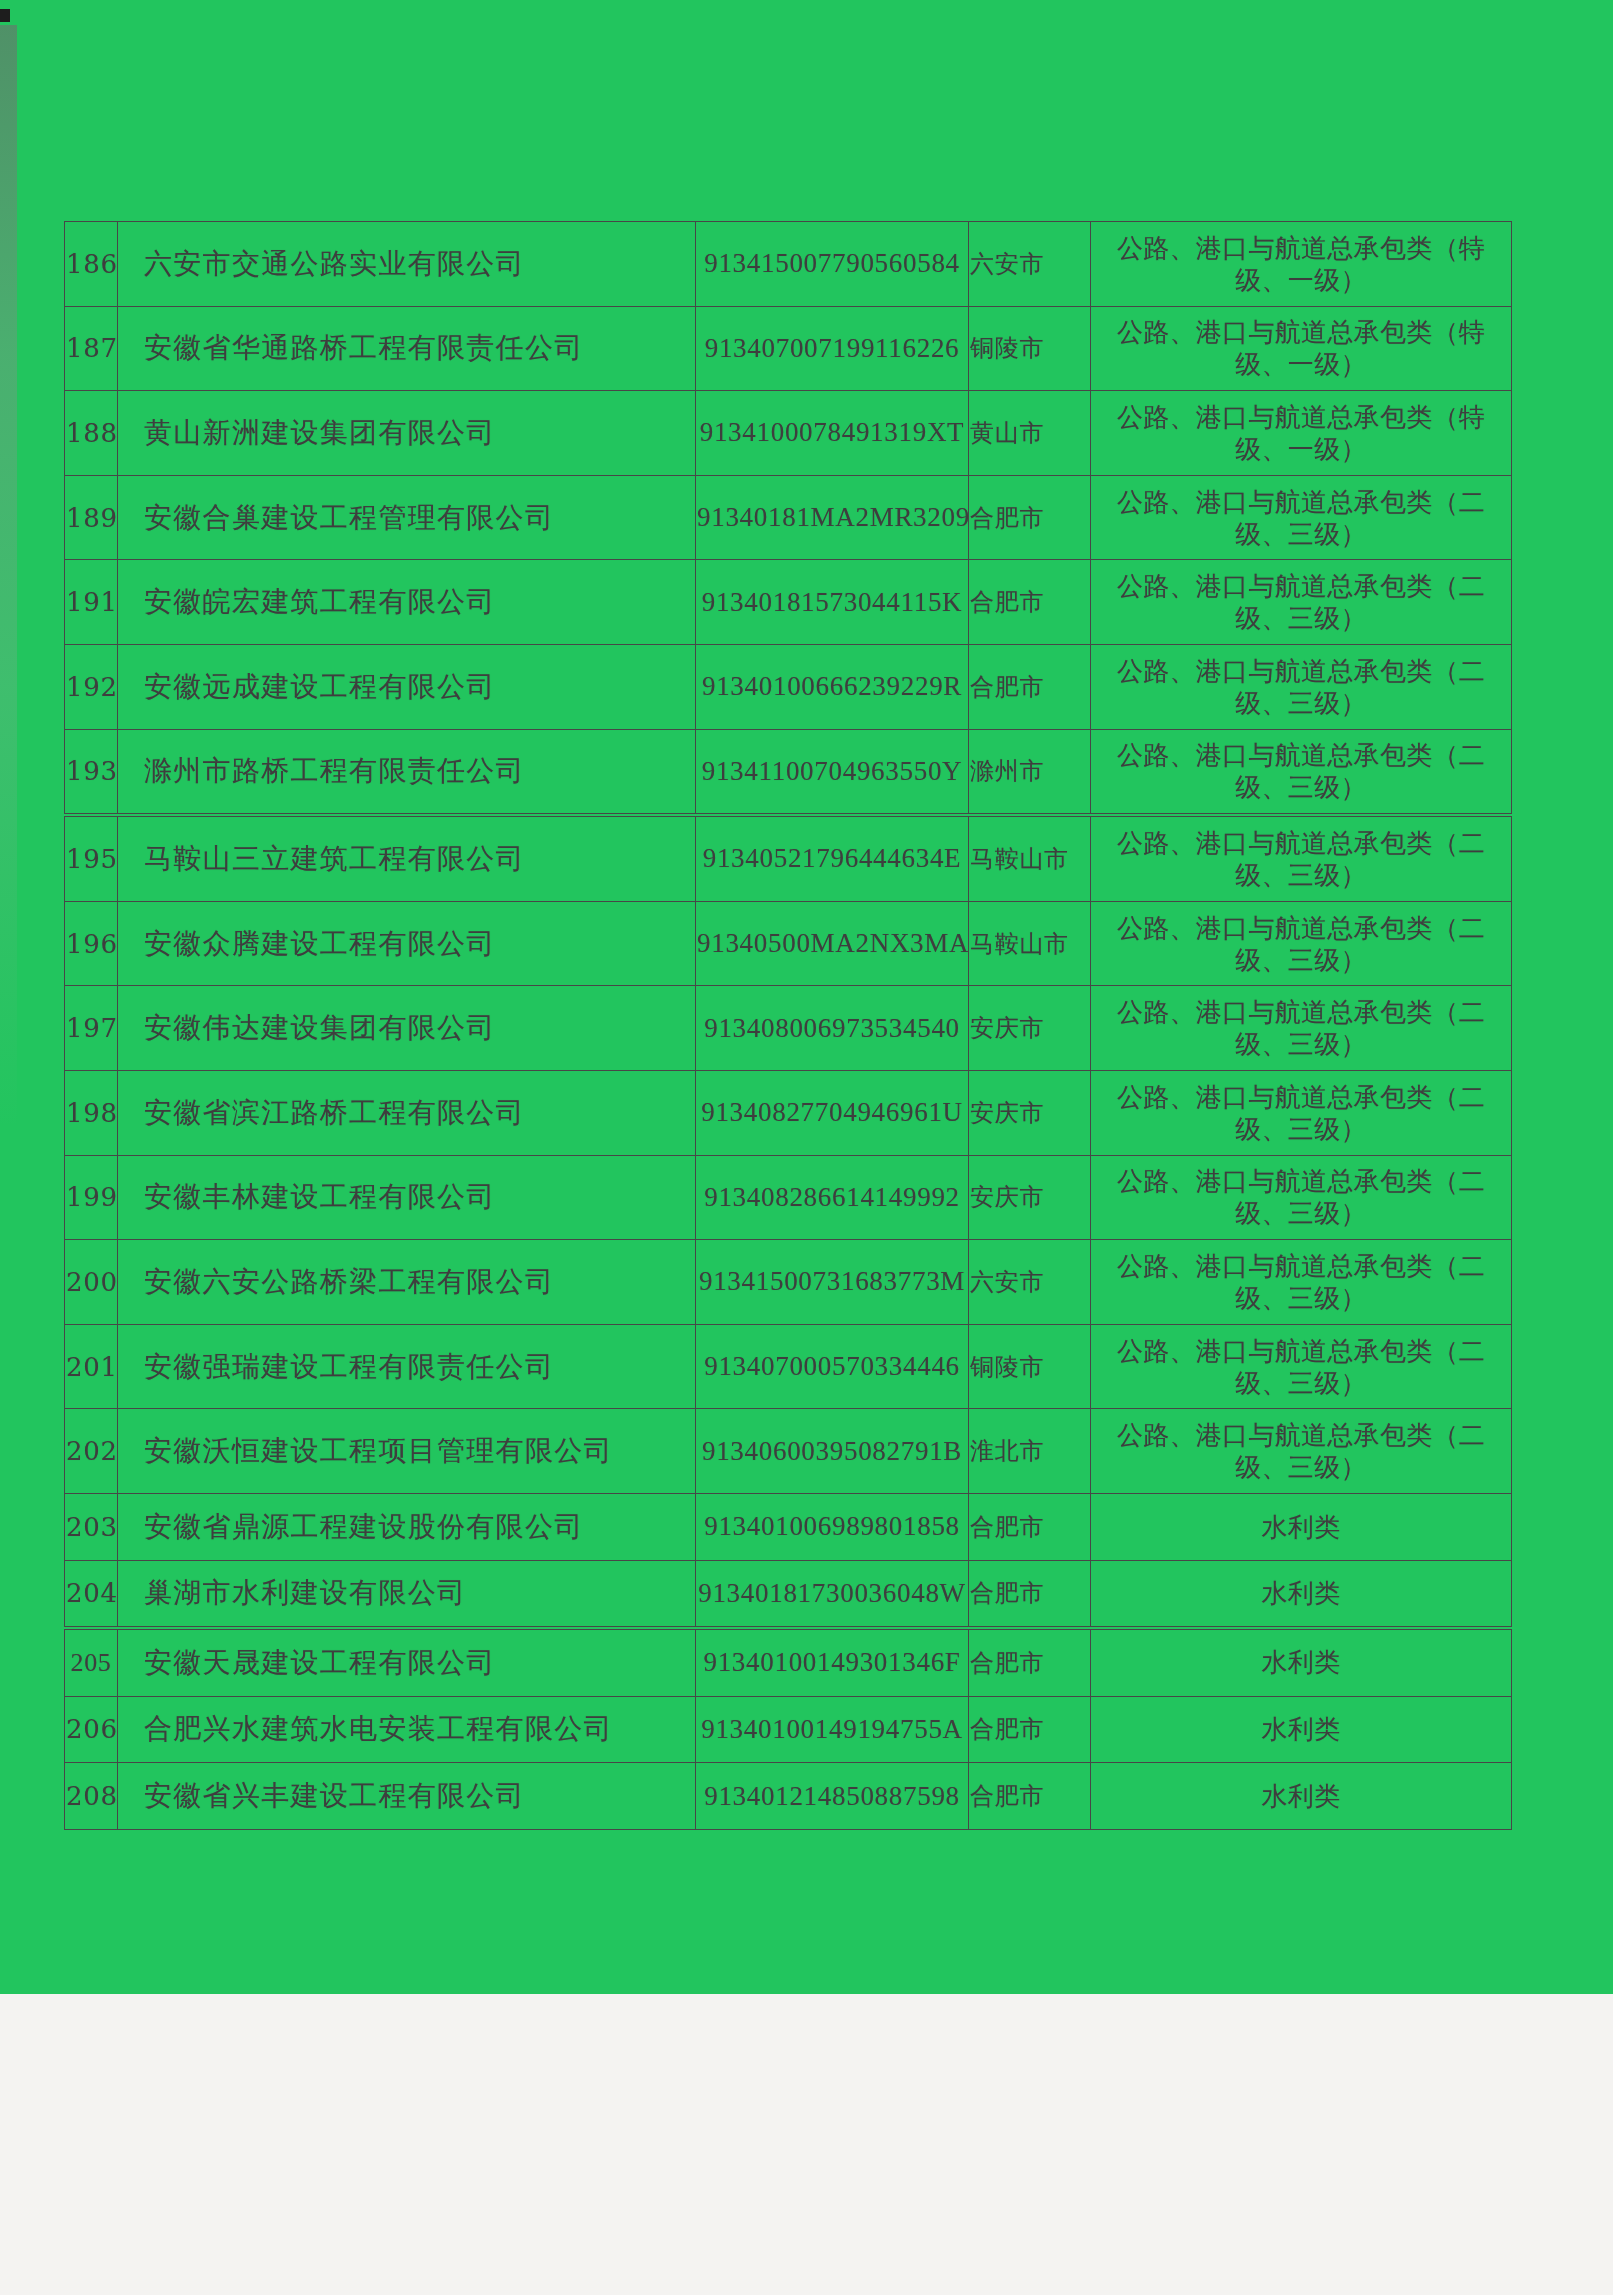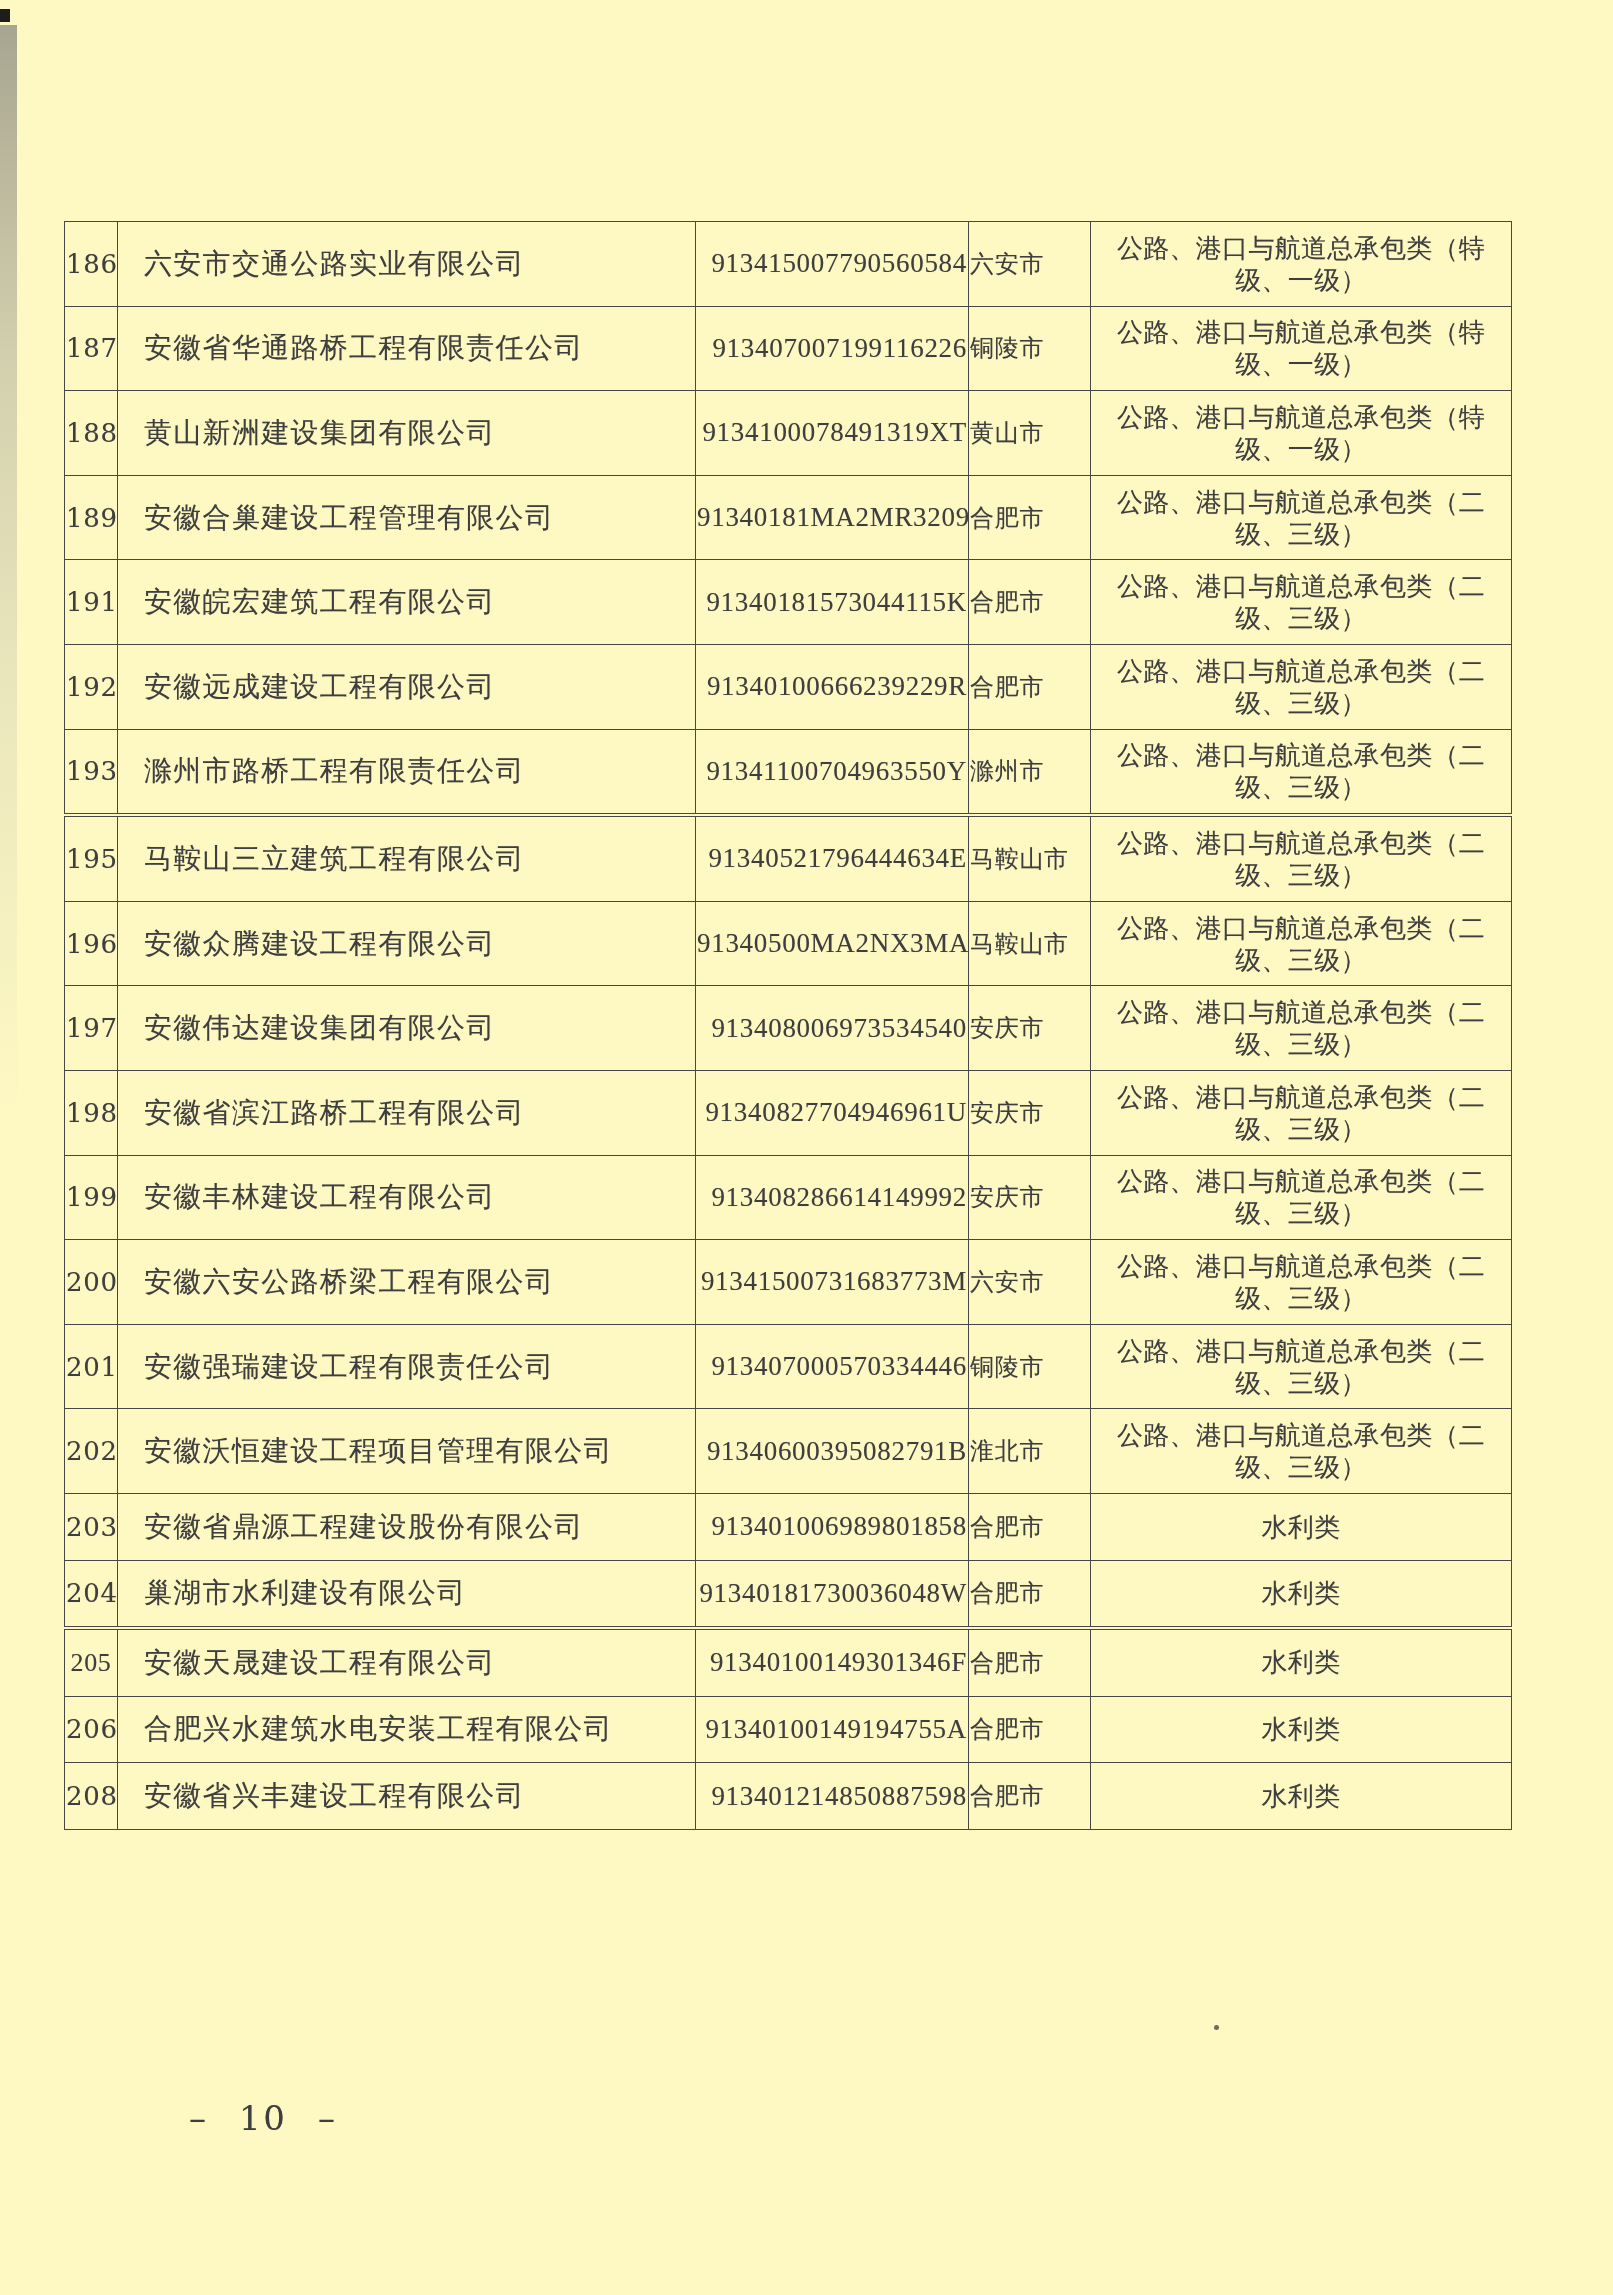--- a/index.html
+++ b/index.html
@@ -2,22 +2,22 @@
 <html style="font-size:10.5px"><head>
 <meta charset="utf-8">
 <style>
   html,body{margin:0;padding:0;}
   body{
     width:1613px;height:2295px;
     background:#f4f3f1;
     font-family:"DejaVu Serif","Liberation Serif",serif;
   }
   .page{
-    position:relative;width:1613px;height:2295px;
-    background:#fef9c3;overflow:hidden;
+    position:relative;width:1613px;height:1994px;
+    background:#22c55e;overflow:hidden;
     color:#3e3e3e;
   }
   
   .scan-band{
     position:absolute;left:0;top:25px;width:17px;height:1104px;
     background:linear-gradient(to bottom,
       rgba(110,110,110,.60) 0%,
       rgba(140,140,140,.38) 30%,
       rgba(165,165,165,.22) 60%,
       rgba(190,190,190,0) 100%);
@@ -43,21 +43,21 @@
     text-shadow:0 0 0.7px rgba(70,70,70,.35);
   }
   tr.tall td{height:81px;}
   tr.short td{height:63px;}
   
   tr:nth-child(8) td{border-top:4px double #474747;}
   tr:nth-child(18) td{border-top:4px double #474747;font-family:Liberation Serif, serif;}
   tr:nth-child(23) td{border-top:4px double #474747;}
   .cell-no{text-align:center;font-size:26px;letter-spacing:0.7px;}
   .cell-name{padding-left:26px;font-size:28px;letter-spacing:1.3px;}
-  .cell-code{text-align:right;font-size:27px;letter-spacing:0.7px;font-family:"Liberation Serif","DejaVu Serif",serif;}
+  .cell-code{text-align:center;font-size:27px;letter-spacing:0.7px;font-family:"Liberation Serif","DejaVu Serif",serif;}
   .cell-city{text-align:left;font-size:24px;letter-spacing:0.7px;}
   .cell-cat{text-align:center;font-size:26px;line-height:32px;padding:1.3px 2.6px;letter-spacing:0.3px;}
   .page-number{
     position:absolute;left:189px;top:2098px;
     font-size:34px;letter-spacing:2.6px;word-spacing:17px;
     color:#3e3e3e;text-shadow:0 0 0.7px rgba(70,70,70,.35);
   }
 </style>
 </head>
 <body>

